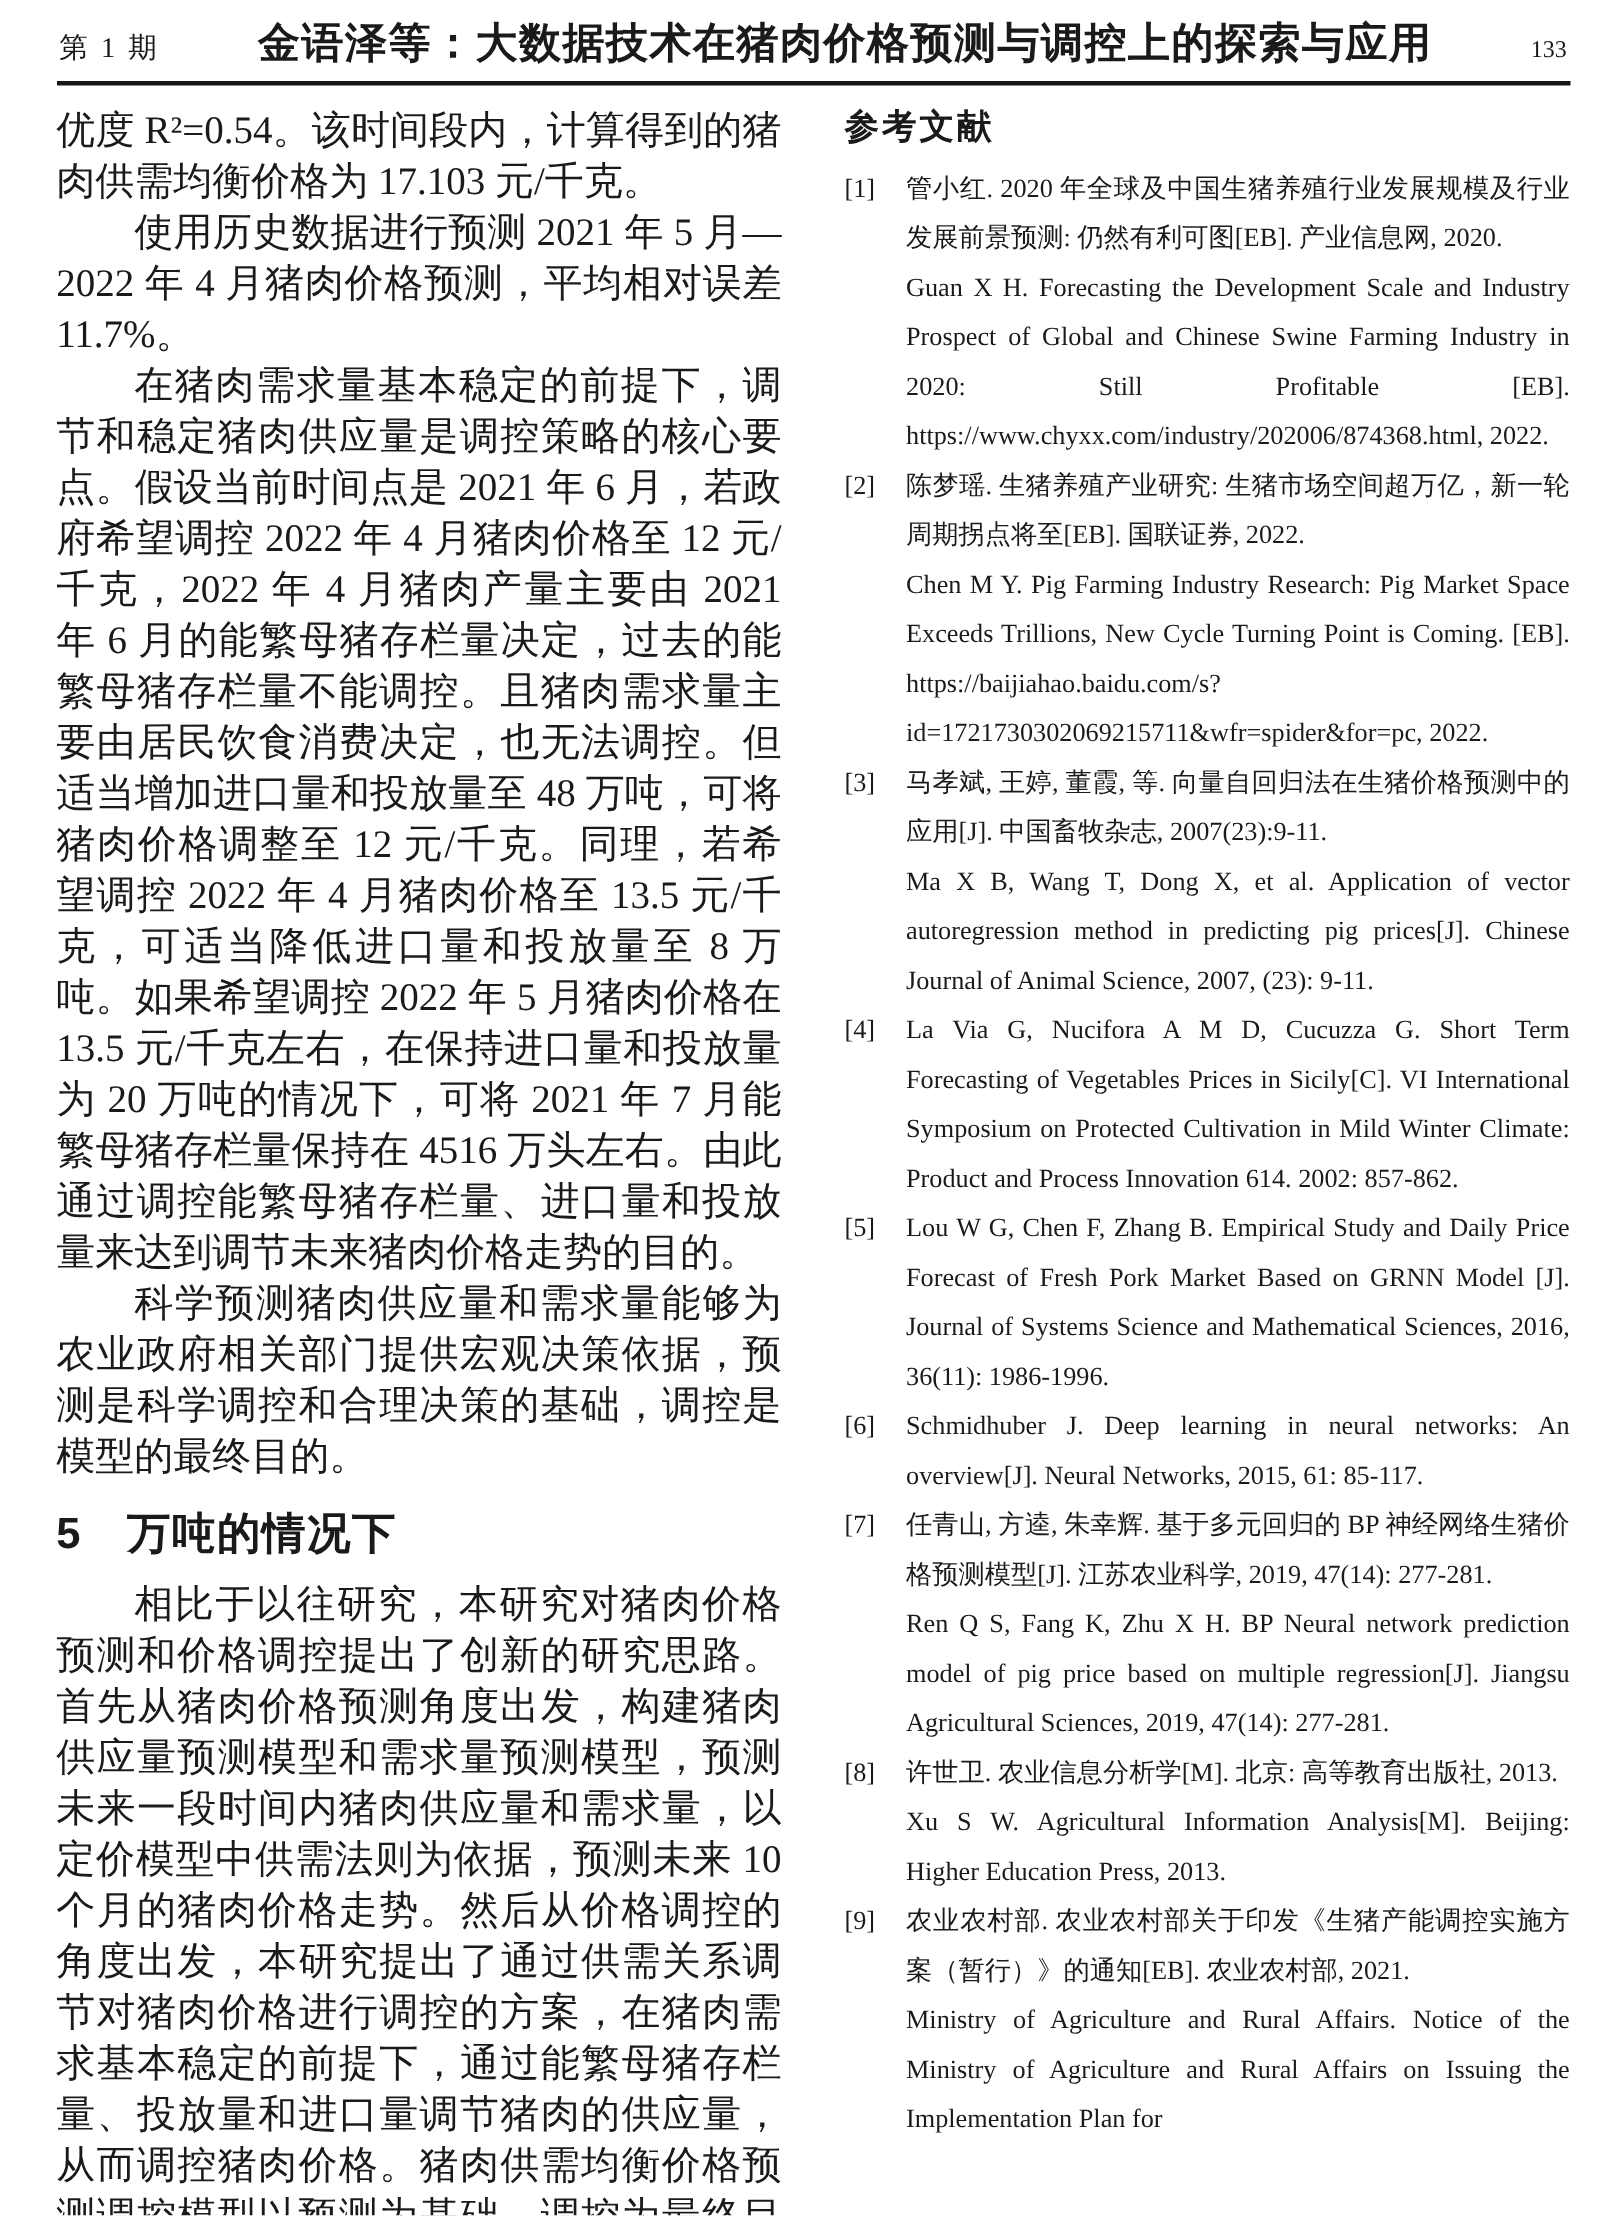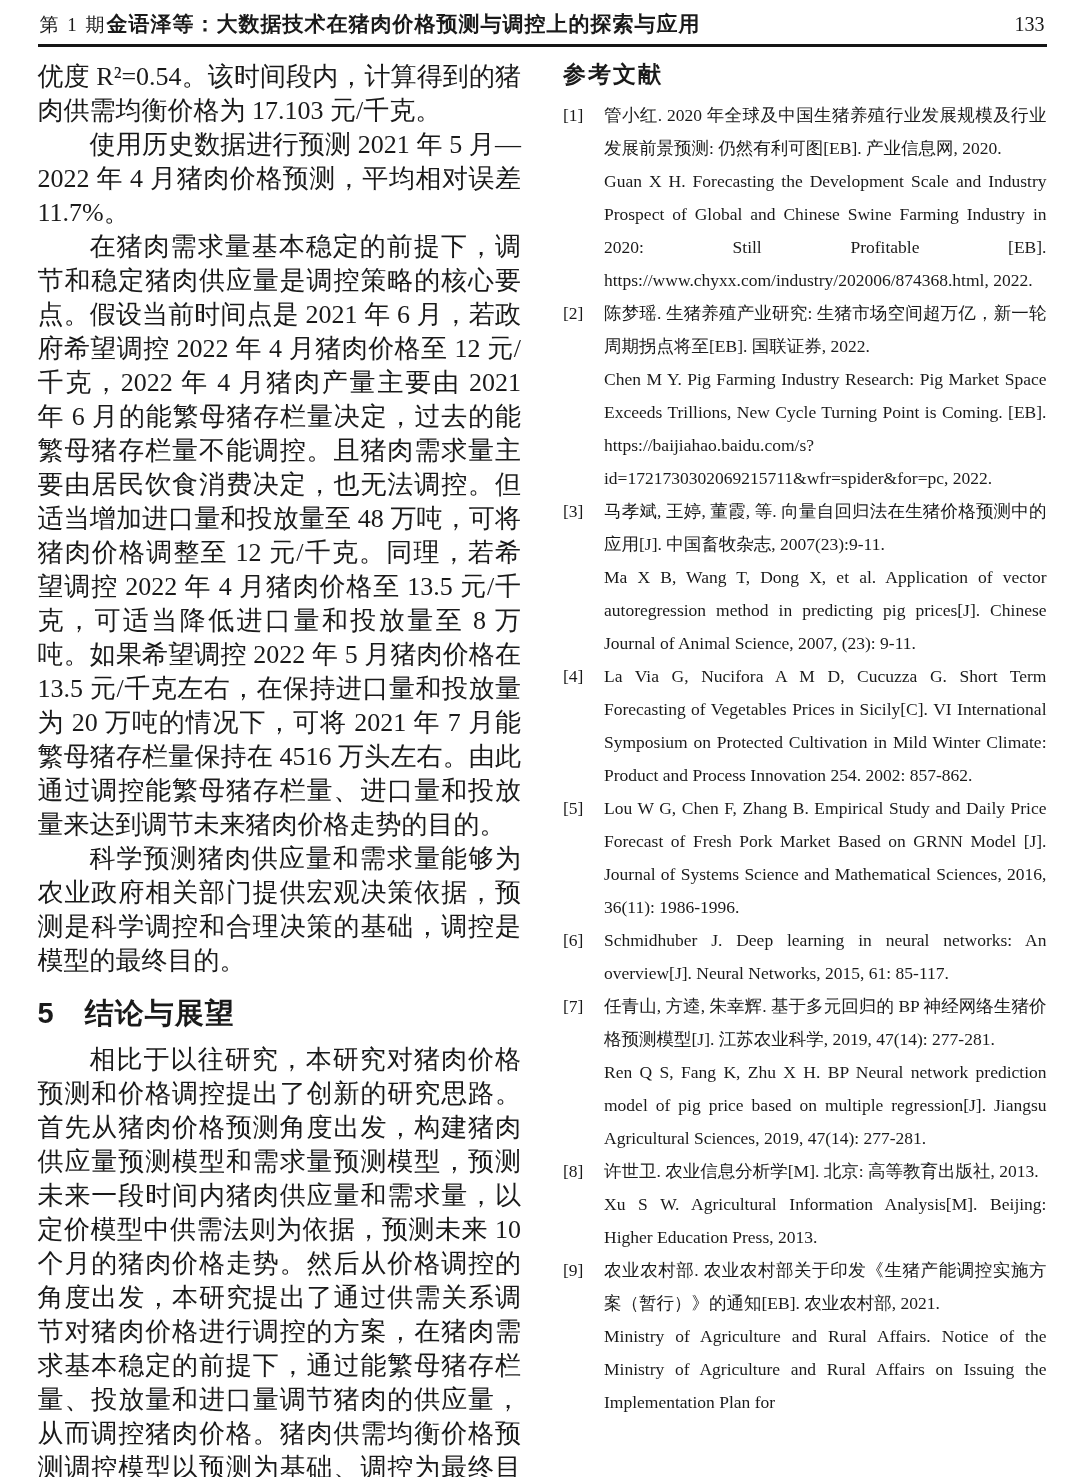--- a/index.html
+++ b/index.html
@@ -27,26 +27,27 @@
     padding: 2px 2px 5px 2px;
   }
   .issue {
     font-size: 19px;
     letter-spacing: 2px;
     white-space: nowrap;
   }
   .running-title {
     font-family: "Liberation Sans", "DejaVu Sans", sans-serif;
     font-weight: bold;
-    font-size: 21px;
+    font-size: 28px;
     letter-spacing: 1px;
+    text-align: center;
     flex: 1;
   }
   .pageno {
-    font-size: 20px;
+    font-size: 16px;
     white-space: nowrap;
   }
   .header-rule {
     border: none;
     border-top: 3px solid #161616;
     margin: 1px 0 0 0;
   }
   
   .columns {
     display: flex;
@@ -111,21 +112,21 @@
   <hr class="header-rule">
 
   <div class="columns">
 
     <div class="col col-left">
       <p>优度 R²=0.54。该时间段内，计算得到的猪肉供需均衡价格为 17.103 元/千克。</p>
       <p class="indent">使用历史数据进行预测 2021 年 5 月—2022 年 4 月猪肉价格预测，平均相对误差 11.7%。</p>
       <p class="indent">在猪肉需求量基本稳定的前提下，调节和稳定猪肉供应量是调控策略的核心要点。假设当前时间点是 2021 年 6 月，若政府希望调控 2022 年 4 月猪肉价格至 12 元/千克，2022 年 4 月猪肉产量主要由 2021 年 6 月的能繁母猪存栏量决定，过去的能繁母猪存栏量不能调控。且猪肉需求量主要由居民饮食消费决定，也无法调控。但适当增加进口量和投放量至 48 万吨，可将猪肉价格调整至 12 元/千克。同理，若希望调控 2022 年 4 月猪肉价格至 13.5 元/千克，可适当降低进口量和投放量至 8 万吨。如果希望调控 2022 年 5 月猪肉价格在 13.5 元/千克左右，在保持进口量和投放量为 20 万吨的情况下，可将 2021 年 7 月能繁母猪存栏量保持在 4516 万头左右。由此通过调控能繁母猪存栏量、进口量和投放量来达到调节未来猪肉价格走势的目的。</p>
       <p class="indent">科学预测猪肉供应量和需求量能够为农业政府相关部门提供宏观决策依据，预测是科学调控和合理决策的基础，调控是模型的最终目的。</p>
 
-      <h2 class="section-heading"><span class="sec-no">5</span><span>结论与展望</span></h2>
+      <h2 class="section-heading"><span class="sec-no">5</span><span>万吨的情况下</span></h2>
 
       <p class="indent">相比于以往研究，本研究对猪肉价格预测和价格调控提出了创新的研究思路。首先从猪肉价格预测角度出发，构建猪肉供应量预测模型和需求量预测模型，预测未来一段时间内猪肉供应量和需求量，以定价模型中供需法则为依据，预测未来 10 个月的猪肉价格走势。然后从价格调控的角度出发，本研究提出了通过供需关系调节对猪肉价格进行调控的方案，在猪肉需求基本稳定的前提下，通过能繁母猪存栏量、投放量和进口量调节猪肉的供应量，从而调控猪肉价格。猪肉供需均衡价格预测调控模型以预测为基础、调控为最终目的，旨在科学预测猪肉供给，从而协助政府相关部门合理及时调控猪肉供给，促进猪肉价格稳定波动。</p>
       <p class="indent">然而，在猪肉供需均衡调控模型应用实践过程中，对猪肉价格精准预测依赖于所需数据的完整性和准确性。随着数据不断积累、更新和完善，在保持进口量和投放量为，对未来价格的预测才能越来越精准。</p>
     </div>
 
     <div class="col col-right">
       <h2 class="ref-heading">参考文献</h2>
 
       <div class="ref">
         <span class="ref-id">[1]</span>
@@ -147,21 +148,21 @@
         <span class="ref-id">[3]</span>
         <div class="ref-body">
           <div>马孝斌, 王婷, 董霞, 等. 向量自回归法在生猪价格预测中的应用[J]. 中国畜牧杂志, 2007(23):9-11.</div>
           <div>Ma X B, Wang T, Dong X, et al. Application of vector autoregression method in predicting pig prices[J]. Chinese Journal of Animal Science, 2007, (23): 9-11.</div>
         </div>
       </div>
 
       <div class="ref">
         <span class="ref-id">[4]</span>
         <div class="ref-body">
-          <div>La Via G, Nucifora A M D, Cucuzza G. Short Term Forecasting of Vegetables Prices in Sicily[C]. VI International Symposium on Protected Cultivation in Mild Winter Climate: Product and Process Innovation 254. 2002: 857-862.</div>
+          <div>La Via G, Nucifora A M D, Cucuzza G. Short Term Forecasting of Vegetables Prices in Sicily[C]. VI International Symposium on Protected Cultivation in Mild Winter Climate: Product and Process Innovation 614. 2002: 857-862.</div>
         </div>
       </div>
 
       <div class="ref">
         <span class="ref-id">[5]</span>
         <div class="ref-body">
           <div>Lou W G, Chen F, Zhang B. Empirical Study and Daily Price Forecast of Fresh Pork Market Based on GRNN Model [J]. Journal of Systems Science and Mathematical Sciences, 2016, 36(11): 1986-1996.</div>
         </div>
       </div>
 

